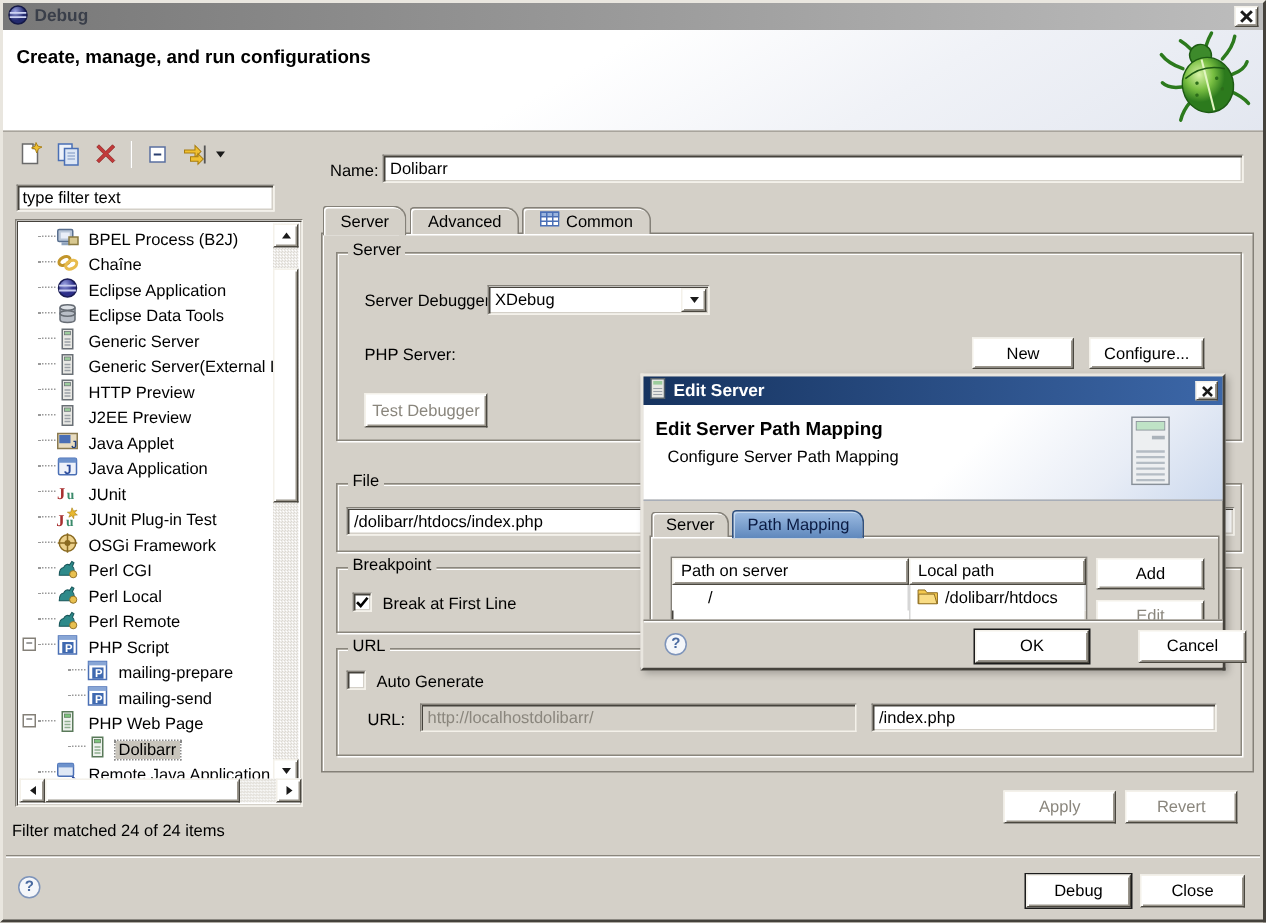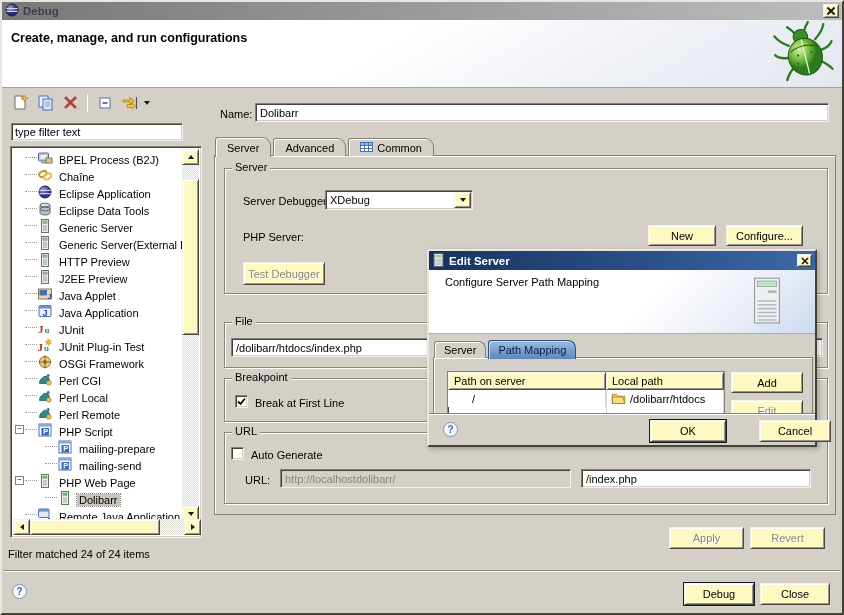--- a/index.html
+++ b/index.html
@@ -3,21 +3,21 @@
 <meta charset="utf-8">
 <style>
   * { margin:0; padding:0; box-sizing:border-box; }
   html,body { width:844px; height:615px; }
   body { font-family:"Liberation Sans", sans-serif; font-size:11px; color:#000; background:#d4d0c8; overflow:hidden; }
 
   .window { position:relative; width:844px; height:615px; background:#d4d0c8;
             border:2px solid; border-color:#e9e6df #45423c #45423c #e9e6df; }
 
   
-  .raised { background:#fef9c3; border:1px solid; border-color:#f4f1ea #4a473f #4a473f #f4f1ea;
+  .raised { background:#ffffff; border:1px solid; border-color:#f4f1ea #4a473f #4a473f #f4f1ea;
             box-shadow: inset 1px 1px 0 #fff, inset -1px -1px 0 #9a958b; }
   .sunken { background:#fff; border:1px solid; border-color:#848078 #f4f1ea #f4f1ea #848078;
             box-shadow: inset 1px 1px 0 #45423c, inset -1px -1px 0 #d4d0c8; }
   .btn { display:flex; align-items:center; justify-content:center; cursor:default; font-size:11px; }
   .btn.default { box-shadow: 0 0 0 1px #1c1c1c, inset 1px 1px 0 #fff, inset -1px -1px 0 #9a958b; }
   .disabled { color:#8a867d; text-shadow:1px 1px 0 #fff; }
 
   
   .titlebar { position:absolute; left:0; top:0; width:840px; height:18px;
               background:linear-gradient(to right,#787878,#bdbdbd);
@@ -560,20 +560,21 @@
             <rect x="1" y="0.5" width="9" height="13" fill="#e6e6e2" stroke="#55606a"></rect>
             <rect x="2.5" y="2" width="6" height="2.4" fill="#9ccc9c"></rect>
             <path d="M2.5 7h6M2.5 9h6M2.5 11h6" stroke="#9aa0a8" stroke-width=".8"></path>
           </svg></span>
       <span class="dlg-title">Edit Server</span>
       <div class="dlg-close raised btn">
           <span class="x-glyph" style="transform:scale(.85)"></span>
         </div>
     </div>
     <div class="dlg-header">
+      <h2>Edit Server Path Mapping</h2>
       <p>Configure Server Path Mapping</p>
       <span class="tower">
         <svg width="40" height="52" viewBox="0 0 42 52">
             <rect x="8" y="2" width="26" height="47" fill="#edeff1" stroke="#878f98"></rect>
             <rect x="11" y="5" width="20" height="6" fill="#bfe3c6" stroke="#878f98" stroke-width=".6"></rect>
             <rect x="22" y="15" width="9" height="2.5" fill="#aab2ba"></rect>
             <g stroke="#b4bcc4" stroke-width="1.6">
               <path d="M11 26h20M11 30h20M11 34h20M11 38h20M11 42h20M11 46h20"></path>
             </g>
           </svg>

